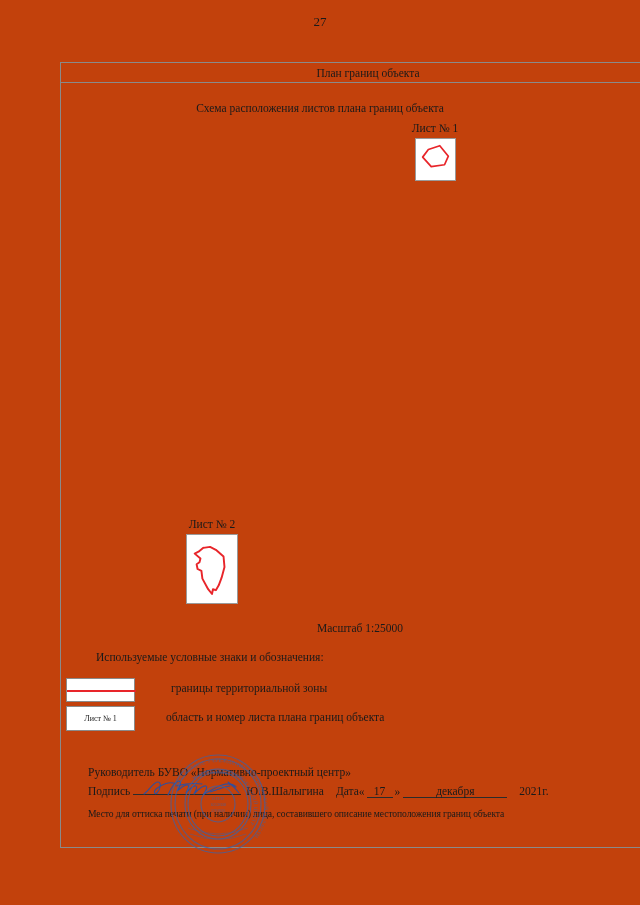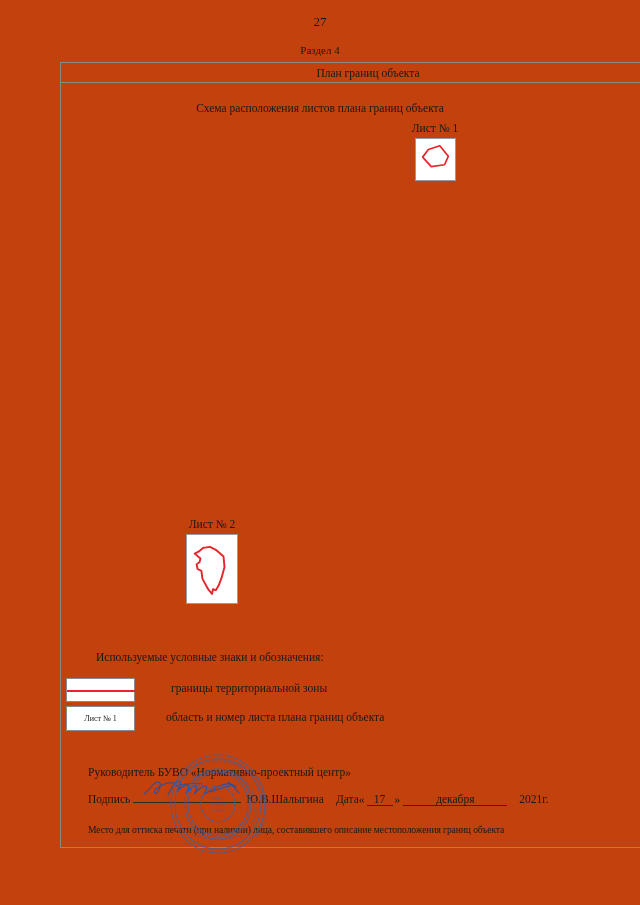--- a/index.html
+++ b/index.html
@@ -157,21 +157,21 @@
     align-items: baseline;
     white-space: nowrap;
   }
   .sig-rule {
     display: inline-block;
     border-bottom: 1px solid #2b2b2b;
     height: 0;
   }
   .rule-signature { width: 108px; margin: 0 3px; }
   .rule-day { width: 26px; margin: 0 2px; text-align: center; border-bottom: 1px solid #2b2b2b; }
-  .rule-month { width: 104px; margin: 12px 3px; text-align: center; border-bottom: 1px solid #2b2b2b; }
+  .rule-month { width: 104px; margin: 4px 3px; text-align: center; border-bottom: 1px solid #2b2b2b; }
   .sig-name { margin-left: 2px; }
   .sig-date-word { margin-left: 12px; }
   .sig-year { margin-left: 9px; }
   .sig-caption {
     margin-top: 6px;
     font-size: 9.6px;
     letter-spacing: -0.1px;
     white-space: nowrap;
   }
 
@@ -195,21 +195,20 @@
     opacity: 0.72;
   }
 </style>
 </head>
 <body>
 
 <div class="page">
 
   <div class="page-number">27</div>
 
-  <div class="section-label">Раздел 4</div>
 
   <div class="frame">
     <div class="frame-header">План границ объекта</div>
   </div>
 
   <div class="scheme-title">Схема расположения листов плана границ объекта</div>
 
   <div class="sheet-block" id="sheet1">
     <div class="sheet-label">Лист № 1</div>
     <div class="sheet-box">
@@ -221,20 +220,21 @@
 
   <div class="sheet-block" id="sheet2">
     <div class="sheet-label">Лист № 2</div>
     <div class="sheet-box">
       <svg class="shape-svg" viewBox="0 0 52 70">
         <polyline points="17,13 12,17 8,19 14,24 13,28 10,30 11,35 15,37 16,45 22,56 26,61 27,56 30,57 33,52 36,44 39,33 38,22 30,15 24,12 17,13" fill="none" stroke="#e8252a" stroke-width="2" stroke-linejoin="round" stroke-linecap="round"></polyline>
       </svg>
     </div>
   </div>
 
+  <div class="scale-text">Масштаб 1:25000</div>
 
   <div class="legend-heading">Используемые условные знаки и обозначения:</div>
 
   <div class="legend-row" id="legend-row-1">
     <div class="legend-key">
       <div class="legend-line"></div>
     </div>
     <div class="legend-desc">границы территориальной зоны</div>
   </div>
 

